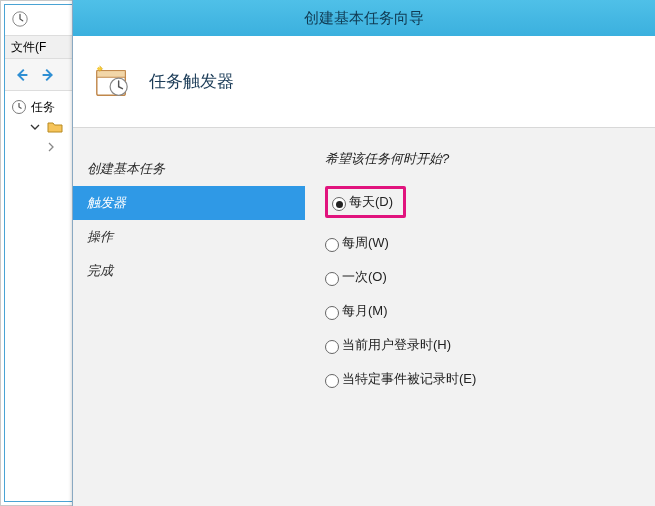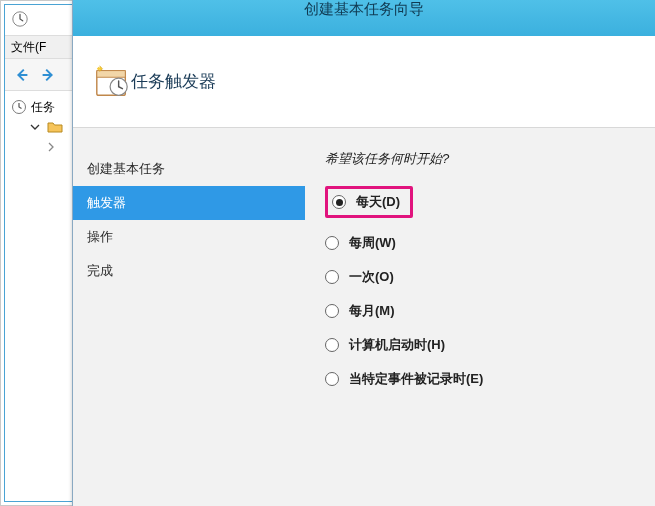--- a/index.html
+++ b/index.html
@@ -73,46 +73,48 @@
     left: 72px; top: 0px;
     width: 583px; height: 506px;
     background: #f2f2f2;
     border-left: 1px solid #8aa9c2;
     box-shadow: -1px 0 3px rgba(0,0,0,0.15);
   }
   .wizard-titlebar {
     height: 36px;
     background: linear-gradient(#4fc0e8, #3bb0de);
     display: flex;
-    align-items: flex-start;
+    align-items: center;
     justify-content: center;
     color: #103a52;
     font-size: 15px;
   }
   .wizard-header {
     height: 92px;
     background: #fff;
     border-bottom: 1px solid #d8d8d8;
     display: flex;
     align-items: center;
     padding: 0 20px;
+    gap: 18px;
   }
   .wizard-header-icon { width: 38px; height: 38px; }
   .wizard-header-title {
     font-size: 17px;
     color: #1a3b57;
   }
   .wizard-body {
     display: flex;
     height: calc(100% - 36px - 92px);
     background: #f2f2f2;
   }
   .wizard-steps {
     width: 232px;
     padding: 24px 0 16px 0;
+    font-style: italic;
   }
   .step-item {
     padding: 8px 14px 8px 14px;
     font-size: 13px;
     color: #2a2a2a;
   }
   .step-item.active {
     background: #2f99e6;
     color: #fff;
   }
@@ -122,23 +124,22 @@
   }
   .wizard-question {
     font-size: 13px;
     color: #222;
     margin-bottom: 18px;
     font-style: italic;
   }
   .radio-group { display: flex; flex-direction: column; gap: 16px; }
   .radio-row {
     display: flex;
-    align-items: center;
-    gap: 10px;
-    font-weight: bold;
+    align-items: flex-end;
+    gap: 3px;
   }
   .radio-row.marked {
     border: 3px solid #e1147e;
     padding: 4px 10px 4px 4px;
     border-radius: 2px;
     width: max-content;
   }
   .radio-circle {
     width: 14px; height: 14px;
     border: 1.2px solid #666;
@@ -263,21 +264,21 @@
           <label class="radio-row">
             <span class="radio-circle"></span>
             <span class="radio-label">一次(O)</span>
           </label>
           <label class="radio-row">
             <span class="radio-circle"></span>
             <span class="radio-label">每月(M)</span>
           </label>
           <label class="radio-row">
             <span class="radio-circle"></span>
-            <span class="radio-label">计算机启动时(H)</span>
+            <span class="radio-label">当前用户登录时(H)</span>
           </label>
           <label class="radio-row">
             <span class="radio-circle"></span>
             <span class="radio-label">当特定事件被记录时(E)</span>
           </label>
         </div>
     </div>
   </div>
 </div>
 

